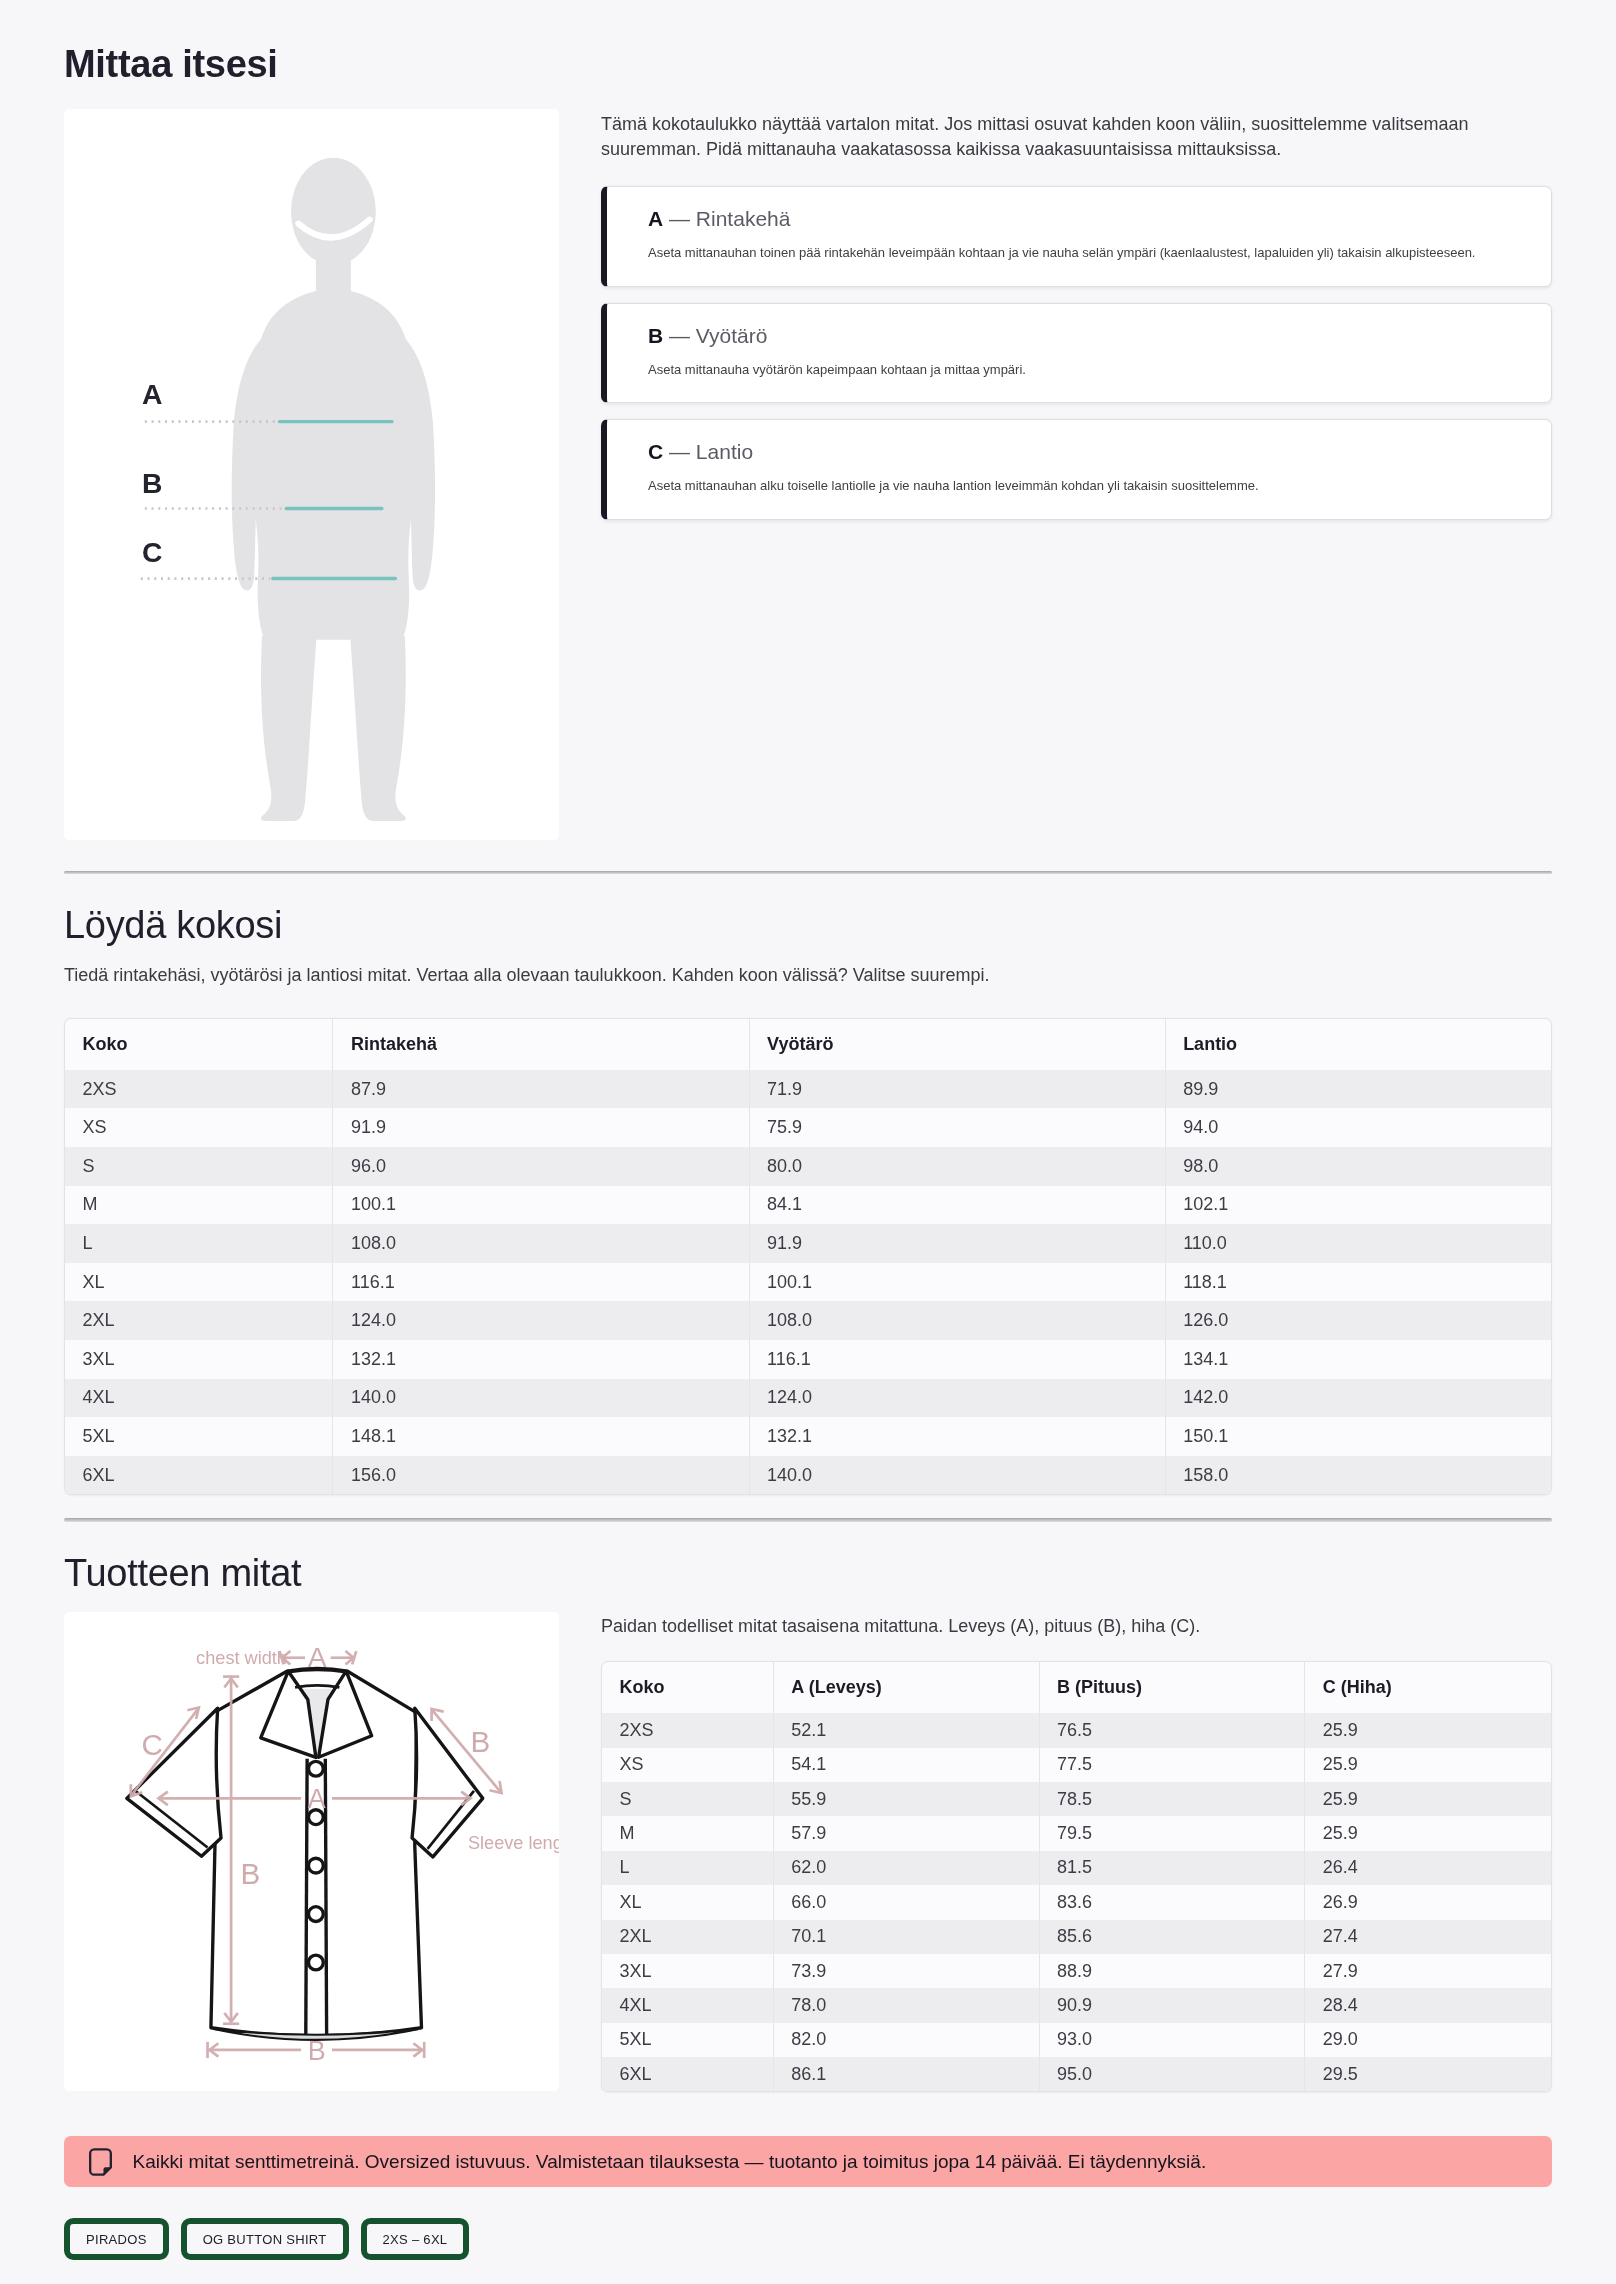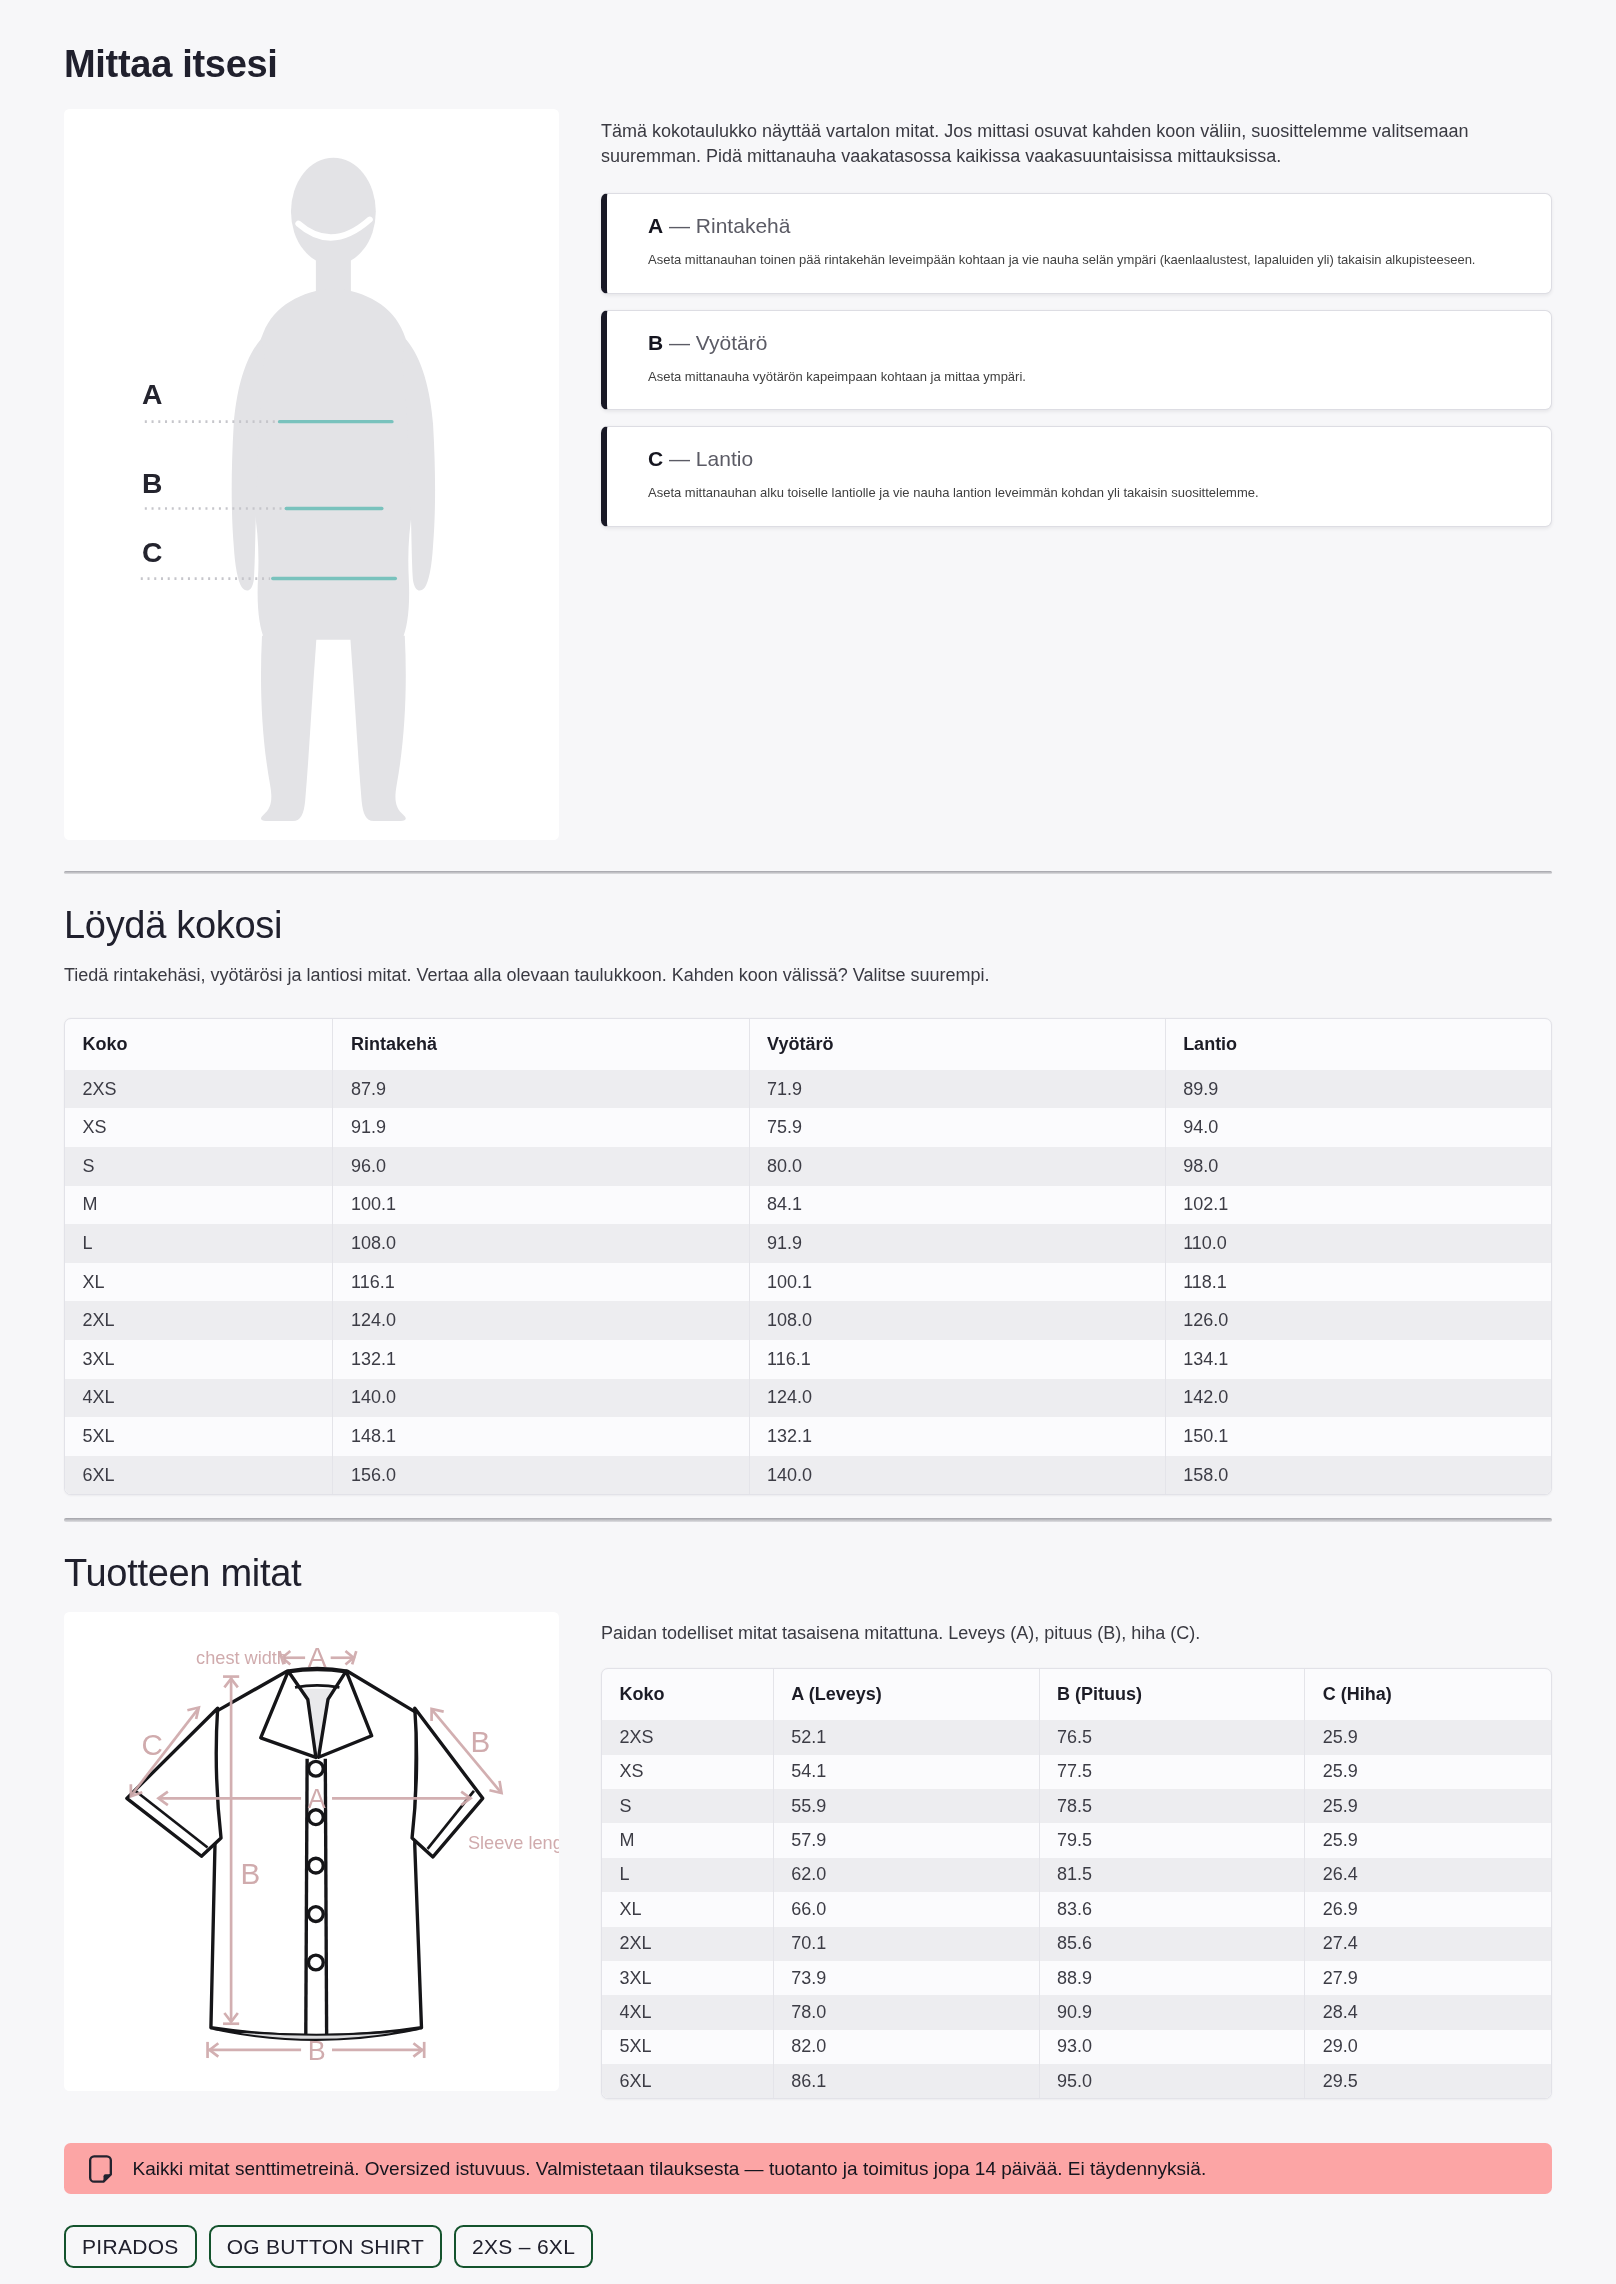--- a/index.html
+++ b/index.html
@@ -16,21 +16,21 @@
     font-size:38px; font-weight:700; color:#20202d;
     letter-spacing:-0.3px; margin-bottom:23px;
   }
 
   
   .cols { display:flex; gap:42px; align-items:flex-start; }
   .figure-card {
     flex:none; width:495px; height:731px;
     background:#ffffff; border-radius:5.4px;
   }
-  .right-col { flex:1 1 auto; min-width:0; padding-top:2.7px;margin-top:7px; }
+  .right-col { flex:1 1 auto; min-width:0; padding-top:2.7px; }
   .intro {
     font-size:18px; line-height:1.4; color:#3a3a42; margin-bottom:24px;
   }
   .info-card {
     background:#ffffff; border:1.3px solid #dddde3; border-left:6px solid #191926;
     border-radius:6.7px; box-shadow:0 1.3px 3.4px rgba(25,25,40,.07);
     padding:20px 24px 23px 41px; margin-bottom:16px;
   }
   .info-card .card-title { font-size:21px; margin-bottom:12px; color:#5b5b65; font-weight:400; }
   .info-card .card-title .letter { font-weight:700; color:#15151f; }
@@ -67,22 +67,22 @@
   .right-col .table-sub.tight { margin:1.3px 0 24px 0; }
 
   
   .note-bar {
     margin-top:44px; height:51px; background:#fca5a5; border-radius:6.7px;
     display:flex; align-items:center; gap:17.5px; padding:0 24px;
     font-size:19px; font-weight:500; color:#15151e;
   }
   .tags { display:flex; gap:12px; margin-top:31px; }
   .tag {
-    display:inline-block; border:2px solid #14532d; border-radius:9.4px;
-    padding:7.4px 16px; font-size:21px; font-weight:500; letter-spacing:0.3px;
+    display:inline-block; border:6px solid #14532d; border-radius:9.4px;
+    padding:7.4px 16px; font-size:13px; font-weight:500; letter-spacing:0.3px;
     color:#20202d; background:transparent; text-transform:uppercase;
   }
 
   svg text { font-family:"Liberation Sans", sans-serif; }
 </style>
 </head>
 <body>
 
 <div class="page">
 

